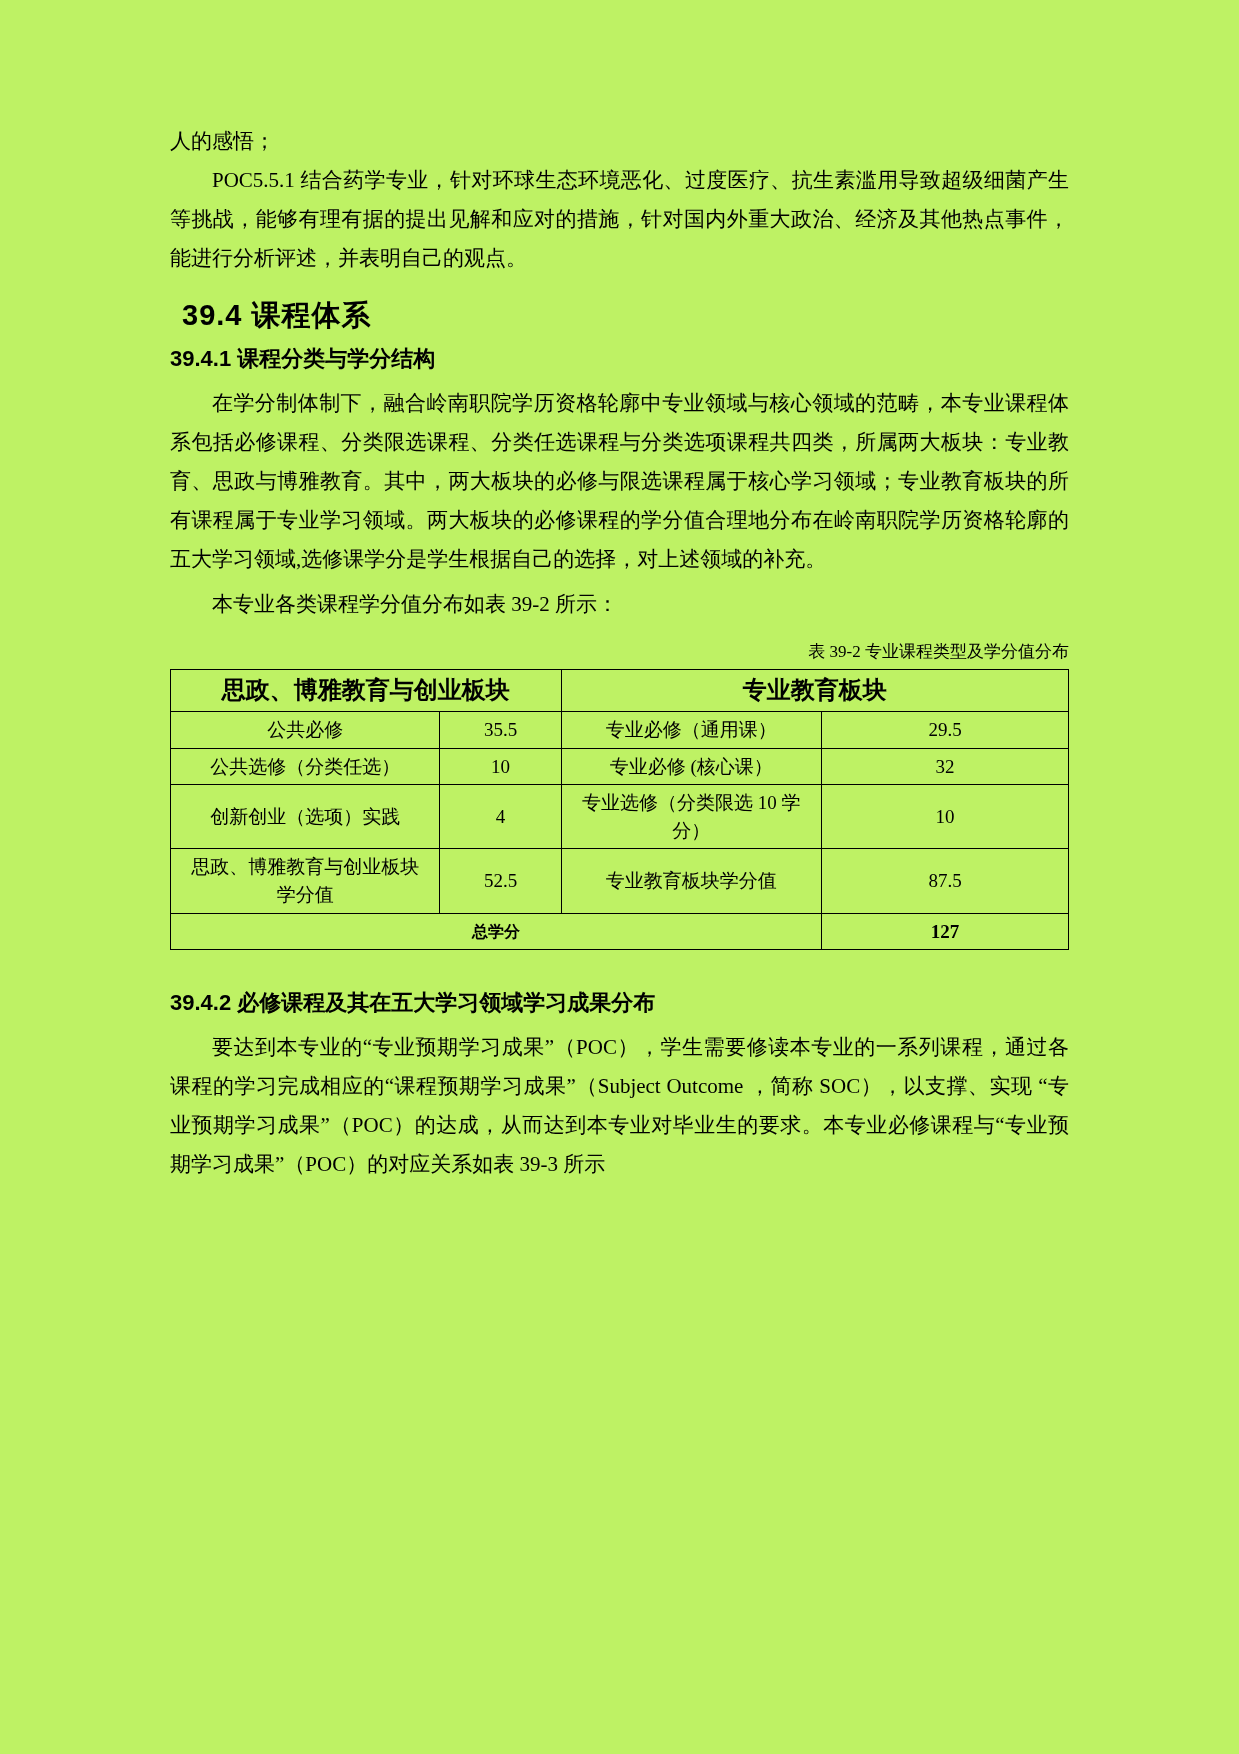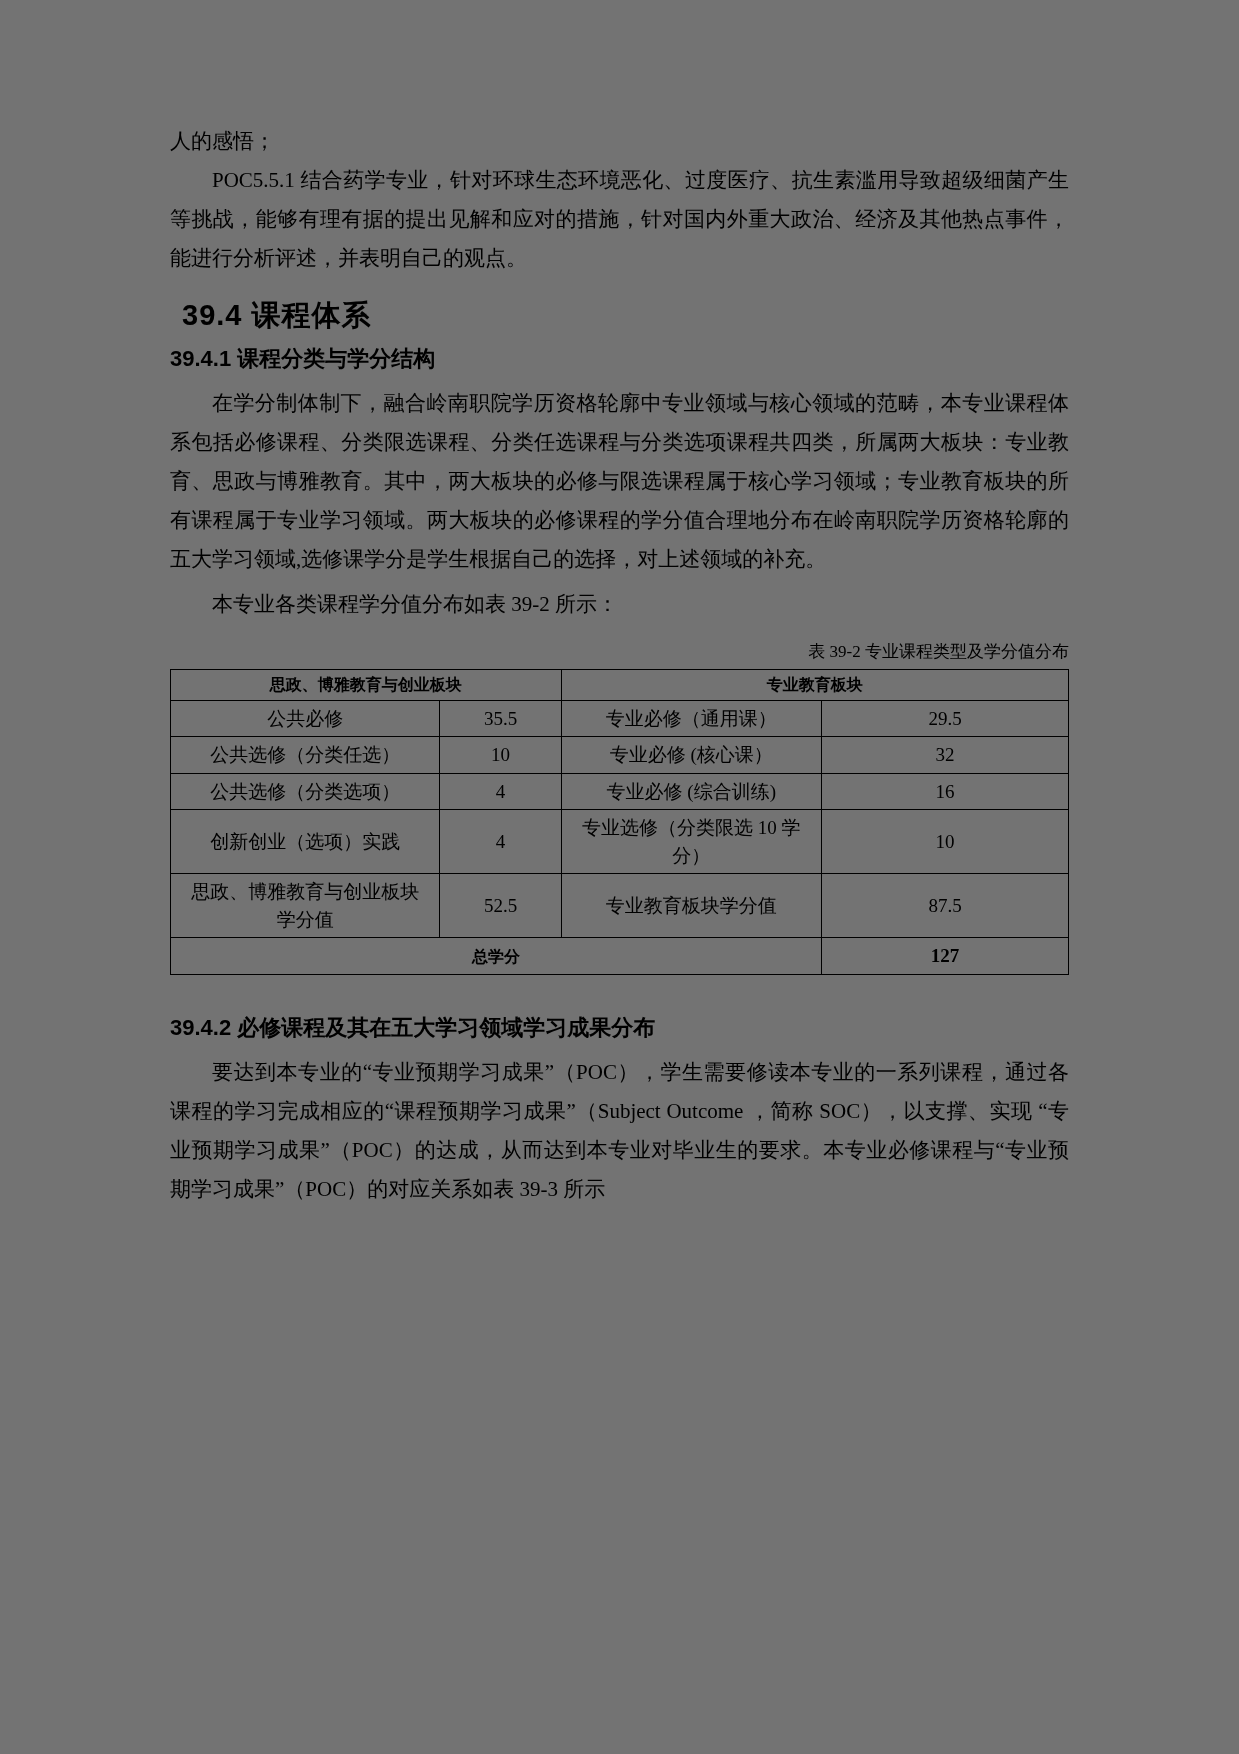--- a/index.html
+++ b/index.html
@@ -2,21 +2,21 @@
 <html><head>
 <meta charset="utf-8">
 <style>
   * { margin: 0; padding: 0; box-sizing: border-box; }
   html, body { background: #ffffff; }
   .page {
     position: relative;
     width: 1239px;
     height: 1754px;
     margin: 0 auto;
-    background: #737373;
+    background: #bef264;
     color: #000000;
     padding: 122px 170px 0 170px;
     font-family: "Liberation Serif", "DejaVu Serif", serif;
     font-size: 21px;
     overflow: hidden;
   }
   .body-par {
     line-height: 1.86;
     text-align: justify;
   }
@@ -49,21 +49,21 @@
   table.credit th,
   table.credit td {
     border: 1px solid #000;
     text-align: center;
     vertical-align: middle;
     padding: 4px 20px;
     line-height: 1.45;
   }
   table.credit th {
     font-family: "Liberation Sans", "DejaVu Sans", sans-serif;
-    font-size: 16px;
+    font-size: 24px;
     font-weight: bold;
     padding: 3px 4px;
   }
   table.credit col.c1 { width: 30%; }
   table.credit col.c2 { width: 13.5%; }
   table.credit col.c3 { width: 29%; }
   table.credit col.c4 { width: 27.5%; }
   td.total-label {
     font-family: "Liberation Sans", "DejaVu Sans", sans-serif;
     font-weight: bold;
@@ -111,26 +111,20 @@
         <td>专业必修（通用课）</td>
         <td>29.5</td>
       </tr>
       <tr>
         <td>公共选修（分类任选）</td>
         <td>10</td>
         <td>专业必修 (核心课）</td>
         <td>32</td>
       </tr>
       <tr>
-        <td>公共选修（分类选项）</td>
-        <td>4</td>
-        <td>专业必修 (综合训练)</td>
-        <td>16</td>
-      </tr>
-      <tr>
         <td>创新创业（选项）实践</td>
         <td>4</td>
         <td>专业选修（分类限选 10 学分）</td>
         <td>10</td>
       </tr>
       <tr>
         <td>思政、博雅教育与创业板块学分值</td>
         <td>52.5</td>
         <td>专业教育板块学分值</td>
         <td>87.5</td>

